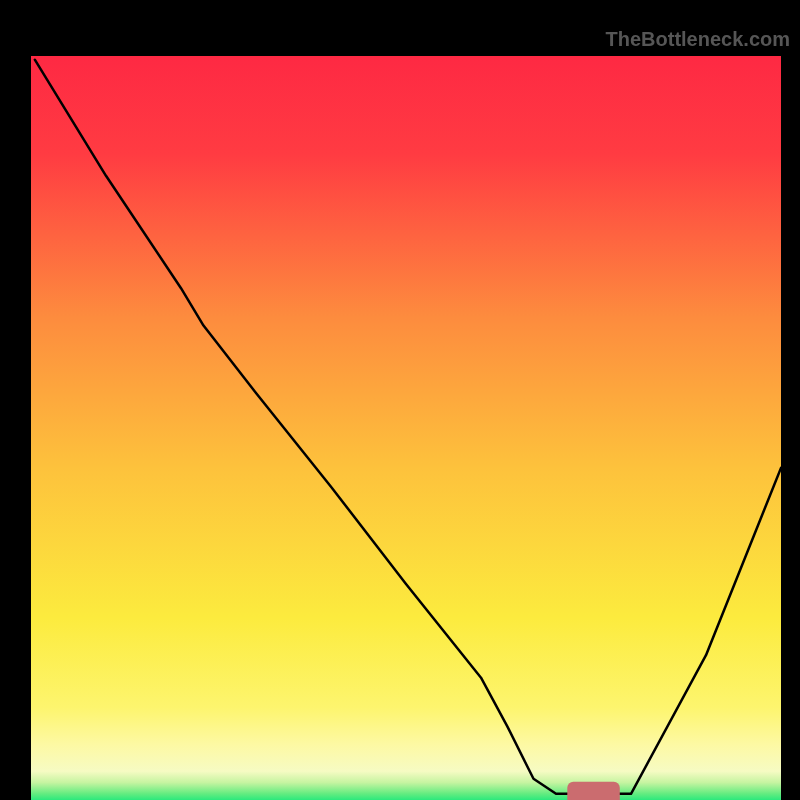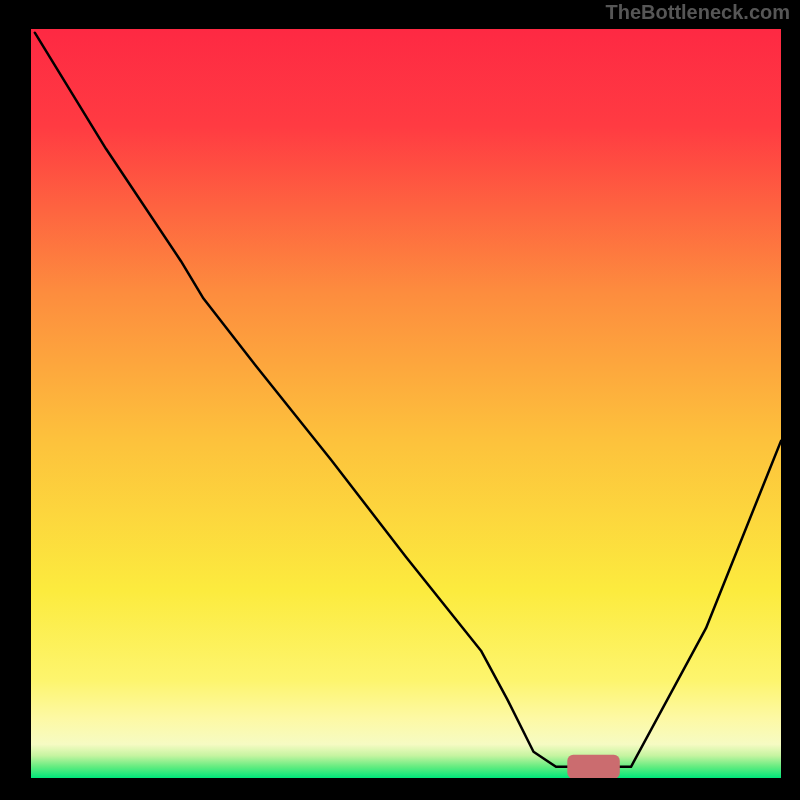--- a/index.html
+++ b/index.html
@@ -7,20 +7,21 @@
     padding: 0;
     width: 800px;
     height: 800px;
     background: #000;
     overflow: hidden;
   }
   .frame {
     position: absolute;
     inset: 0;
     background: #000;
+    margin-top: 27px;
   }
   .watermark {
     position: absolute;
     top: 2px;
     right: 10px;
     font: 600 20px/1 Arial, Helvetica, sans-serif;
     color: #565656;
     letter-spacing: 0;
   }
   .plot {

